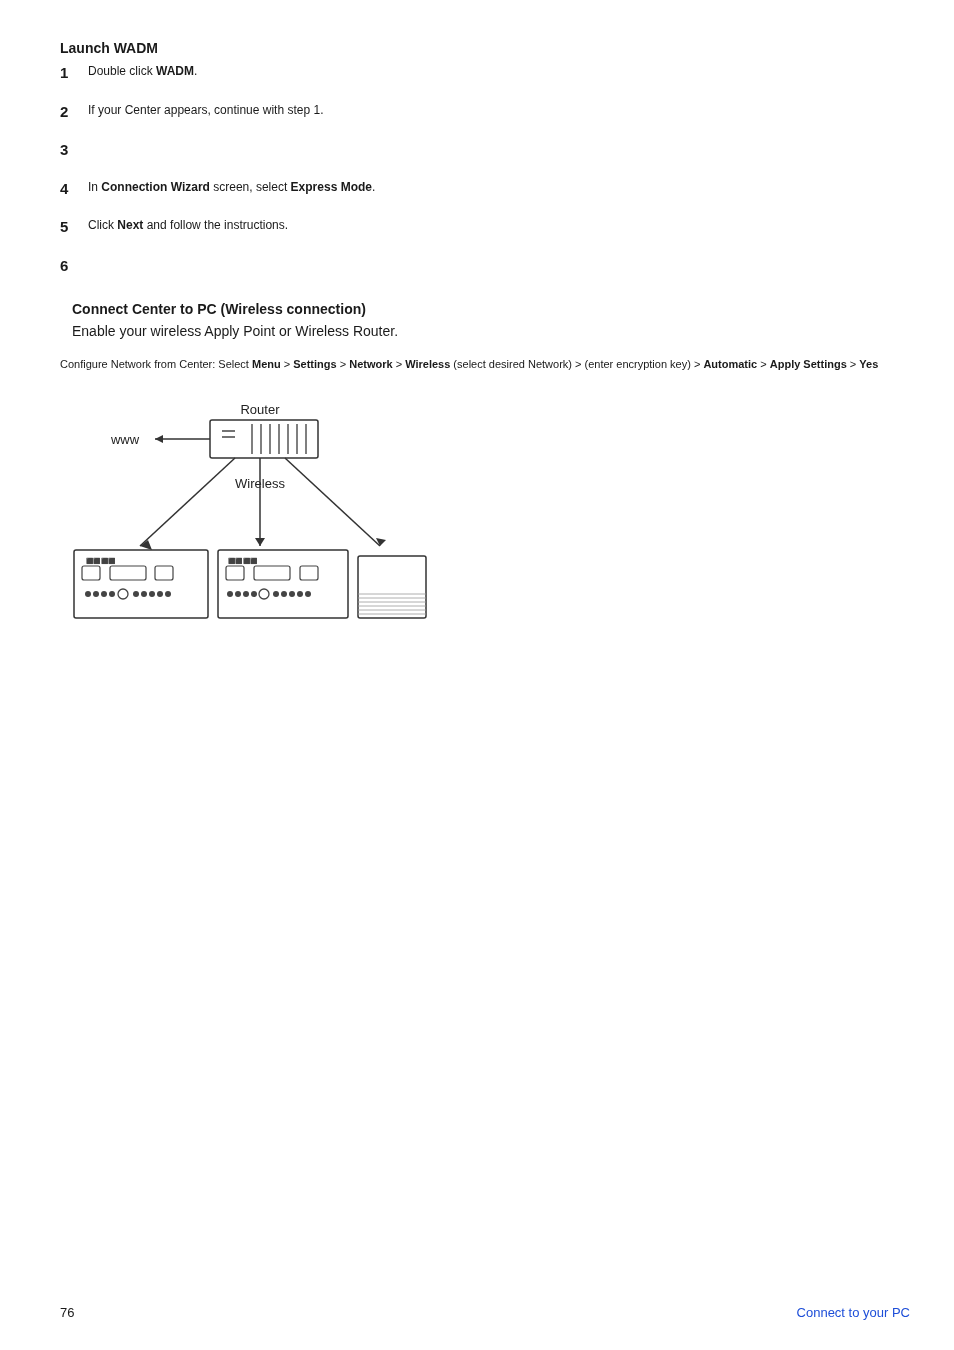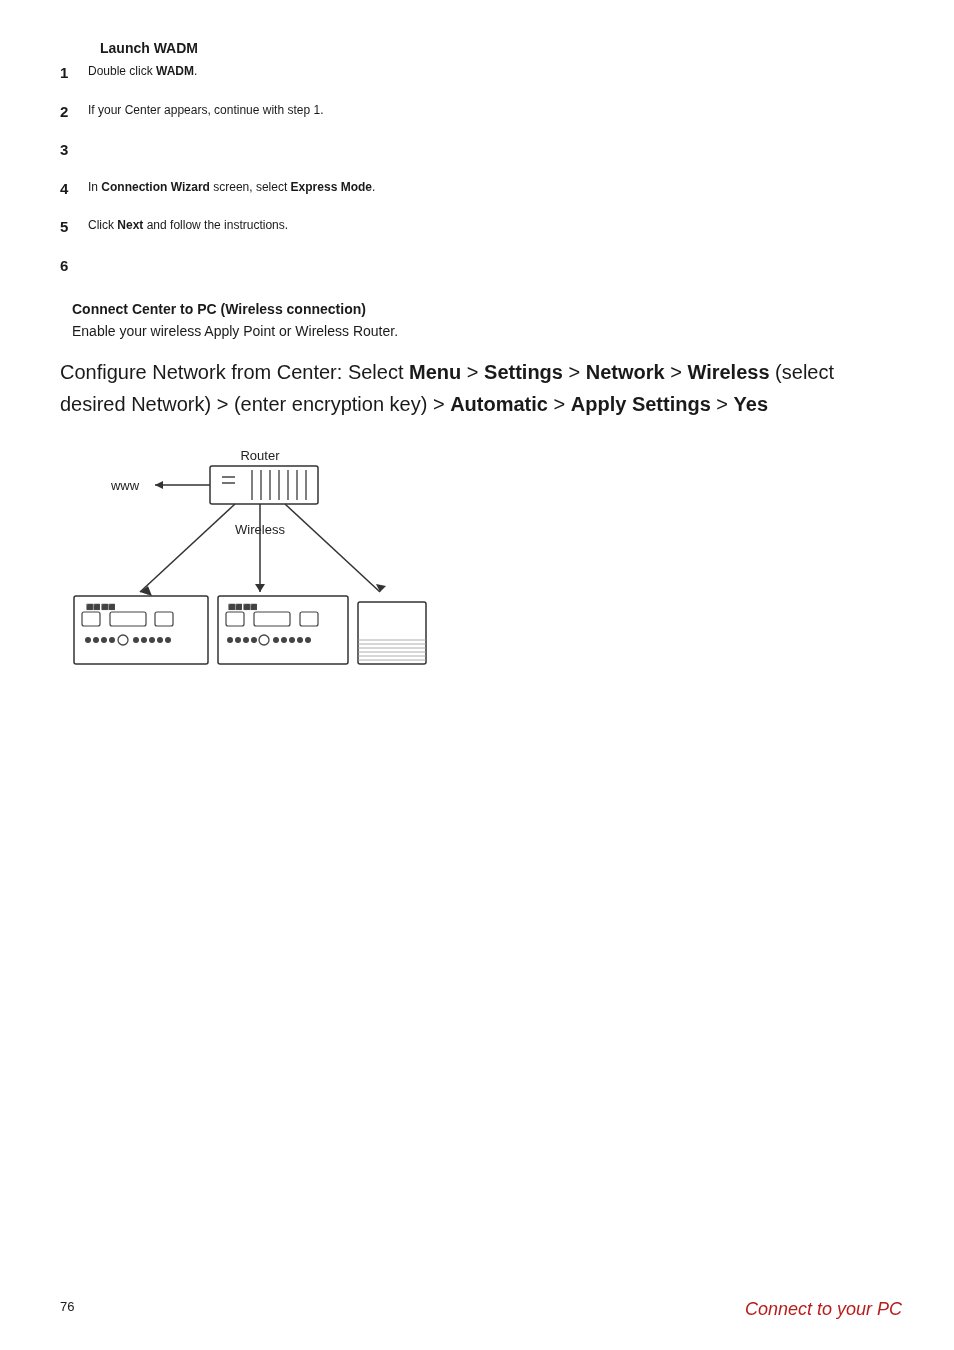--- a/index.html
+++ b/index.html
@@ -15,21 +15,20 @@
 
     .page-content {
       max-width: 834px;
       margin: 0 auto;
     }
 
     .section-heading {
       font-weight: bold;
       font-size: 14px;
       margin-bottom: 6px;
-      margin-left: 40px;
     }
 
     .numbered-list {
       list-style: none;
       padding: 0;
       margin-bottom: 0;
     }
 
     .numbered-list li {
       display: flex;
@@ -64,45 +63,44 @@
       margin-bottom: 4px;
     }
 
     .subsection-desc {
       font-size: 14px;
       line-height: 1.5;
       margin-bottom: 14px;
     }
 
     .configure-text {
-      font-size: 20px;
+      font-size: 11px;
       line-height: 1.6;
       margin-bottom: 24px;
     }
 
     .configure-text b {
       font-weight: bold;
     }
 
     
     .footer {
       position: fixed;
       bottom: 30px;
       left: 60px;
-      right: 52px;
+      right: 44px;
       display: flex;
       justify-content: space-between;
       font-size: 13px;
       color: #1a1a1a;
     }
 
     .footer-right {
-      color: #b91c1c;
-      font-size: 18px;
-      font-style: italic;
+      color: #1d4ed8;
+      font-size: 13px;
     }
 
     
     .diagram-svg {
       display: block;
       margin-top: 6px;
     }
   </style>
 </head>
 <body>

